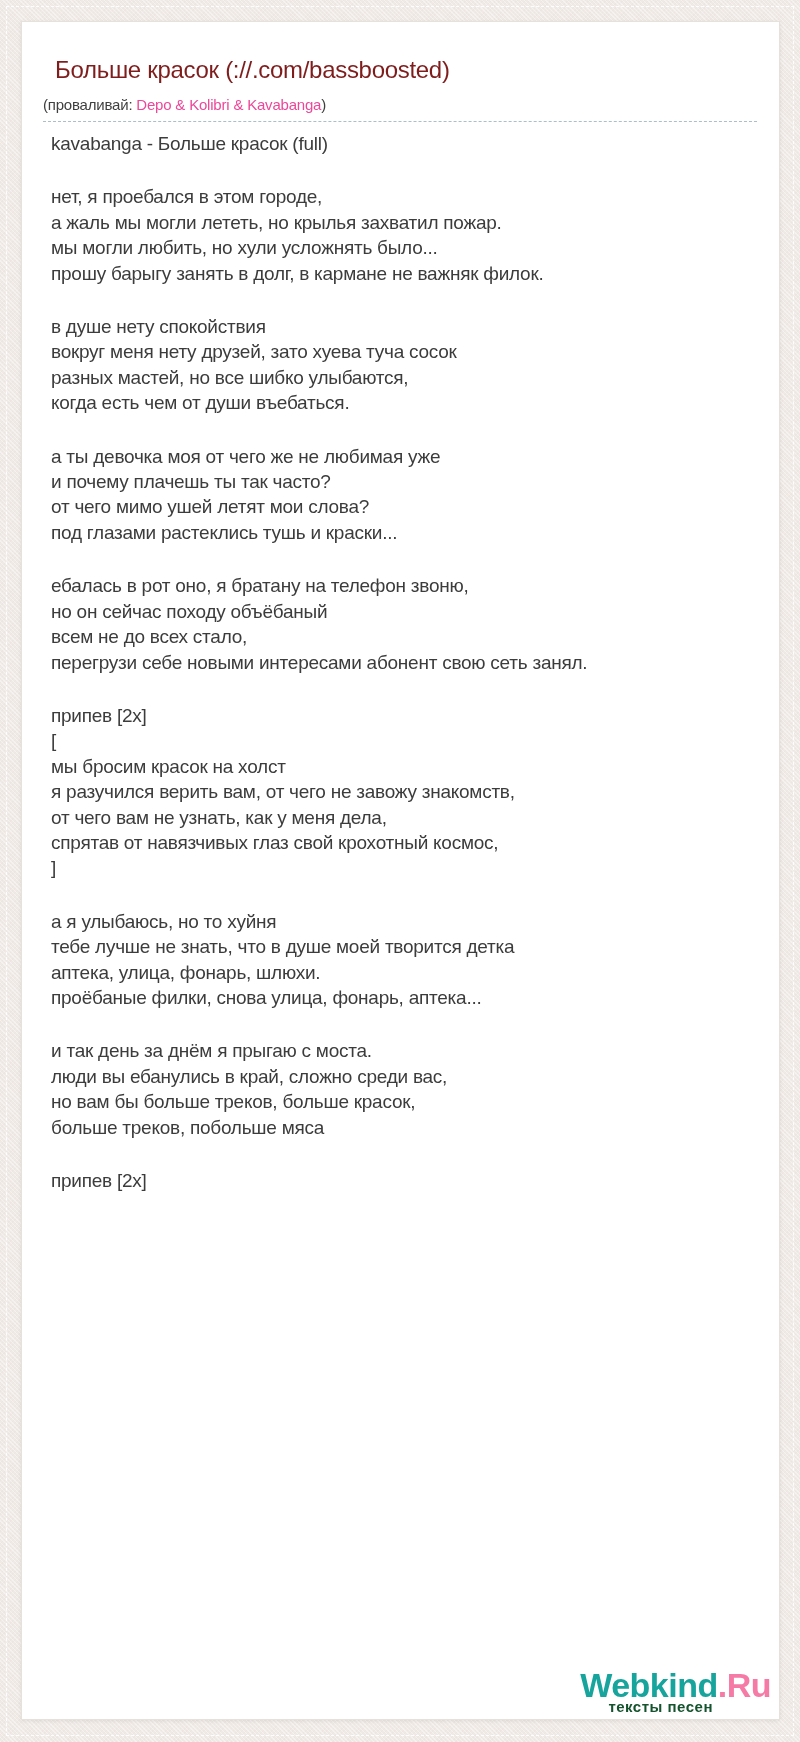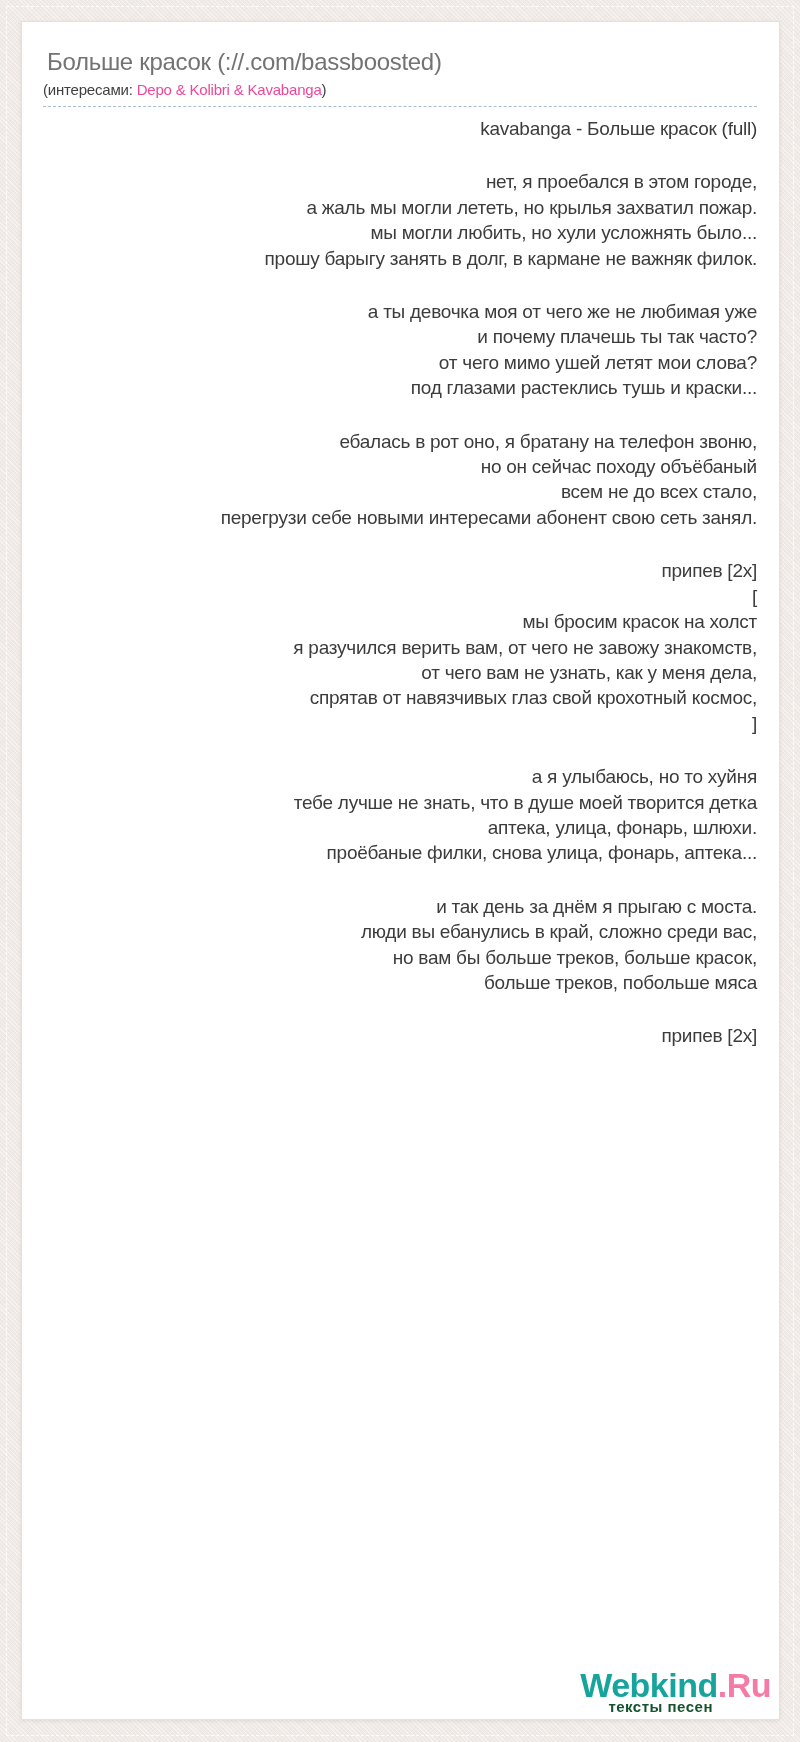--- a/index.html
+++ b/index.html
@@ -18,41 +18,41 @@
   }
   .card{
     position:absolute;left:21px;top:21px;width:759px;height:1699px;
     background:#ffffff;
     border:1px solid #e7e1dc;
     box-sizing:border-box;
     box-shadow:0 1px 4px rgba(0,0,0,.08);
     padding:22px 22px 0 21px;
   }
   h1.title{
-    margin:4px;padding:0;
+    margin:12px;padding:0;
     font-size:24px;line-height:27px;font-weight:400;
     letter-spacing:-0.3px;
-    color:#737373;
+    color:#7f1d1d;
   }
   .subtitle{
     margin:5px 0 0 0;
     font-size:15px;line-height:19px;
     color:#3f3f3f;
     letter-spacing:-0.2px;
     border-bottom:1px dashed #a9bfca;
     padding-bottom:7px;
   }
   .subtitle .artist{color:#ec4899;text-decoration:none;cursor:pointer;}
   .lyrics{
     margin-top:9px;
     font-size:19px;line-height:25.4px;
     color:#3c3c3c;
     letter-spacing:-0.25px;
   }
-  .lyrics p{margin:0 0 28px 15px;text-align:right;}
+  .lyrics p{margin:0 0 28px 8px;}
   .lyrics p:last-child{margin-bottom:0;}
   .logo{
     position:absolute;right:8px;bottom:2px;
     text-align:right;line-height:1;
     cursor:pointer;
   }
   .logo .wordmark{
     font-size:34px;font-weight:bold;letter-spacing:-0.5px;line-height:34px;
   }
   .logo .wk{color:#17a49d;}
@@ -65,25 +65,26 @@
 </style>
 </head>
 <body>
 
 <div class="stitch"></div>
 
 <div class="card">
 
   <h1 class="title">Больше красок (://.com/bassboosted)</h1>
 
-  <p class="subtitle"><span>(интересами:</span> <span class="artist">Depo &amp; Kolibri &amp; Kavabanga</span><span>)</span></p>
+  <p class="subtitle"><span>(проваливай:</span> <span class="artist">Depo &amp; Kolibri &amp; Kavabanga</span><span>)</span></p>
 
   <div class="lyrics">
       <p>kavabanga - Больше красок (full)</p>
       <p>нет, я проебался в этом городе,<br>а жаль мы могли лететь, но крылья захватил пожар.<br>мы могли любить, но хули усложнять было...<br>прошу барыгу занять в долг, в кармане не важняк филок.</p>
+      <p>в душе нету спокойствия<br>вокруг меня нету друзей, зато хуева туча сосок<br>разных мастей, но все шибко улыбаются,<br>когда есть чем от души въебаться.</p>
       <p>а ты девочка моя от чего же не любимая уже<br>и почему плачешь ты так часто?<br>от чего мимо ушей летят мои слова?<br>под глазами растеклись тушь и краски...</p>
       <p>ебалась в рот оно, я братану на телефон звоню,<br>но он сейчас походу объёбаный<br>всем не до всех стало,<br>перегрузи себе новыми интересами абонент свою сеть занял.</p>
       <p>припев [2x]<br>[<br>мы бросим красок на холст<br>я разучился верить вам, от чего не завожу знакомств,<br>от чего вам не узнать, как у меня дела,<br>спрятав от навязчивых глаз свой крохотный космос,<br>]</p>
       <p>а я улыбаюсь, но то хуйня<br>тебе лучше не знать, что в душе моей творится детка<br>аптека, улица, фонарь, шлюхи.<br>проёбаные филки, снова улица, фонарь, аптека...</p>
       <p>и так день за днём я прыгаю с моста.<br>люди вы ебанулись в край, сложно среди вас,<br>но вам бы больше треков, больше красок,<br>больше треков, побольше мяса</p>
       <p>припев [2x]</p>
     </div>
 
   <div class="logo">
     <div class="wordmark"><span class="wk">Webkind</span><span class="ru">.Ru</span></div>

